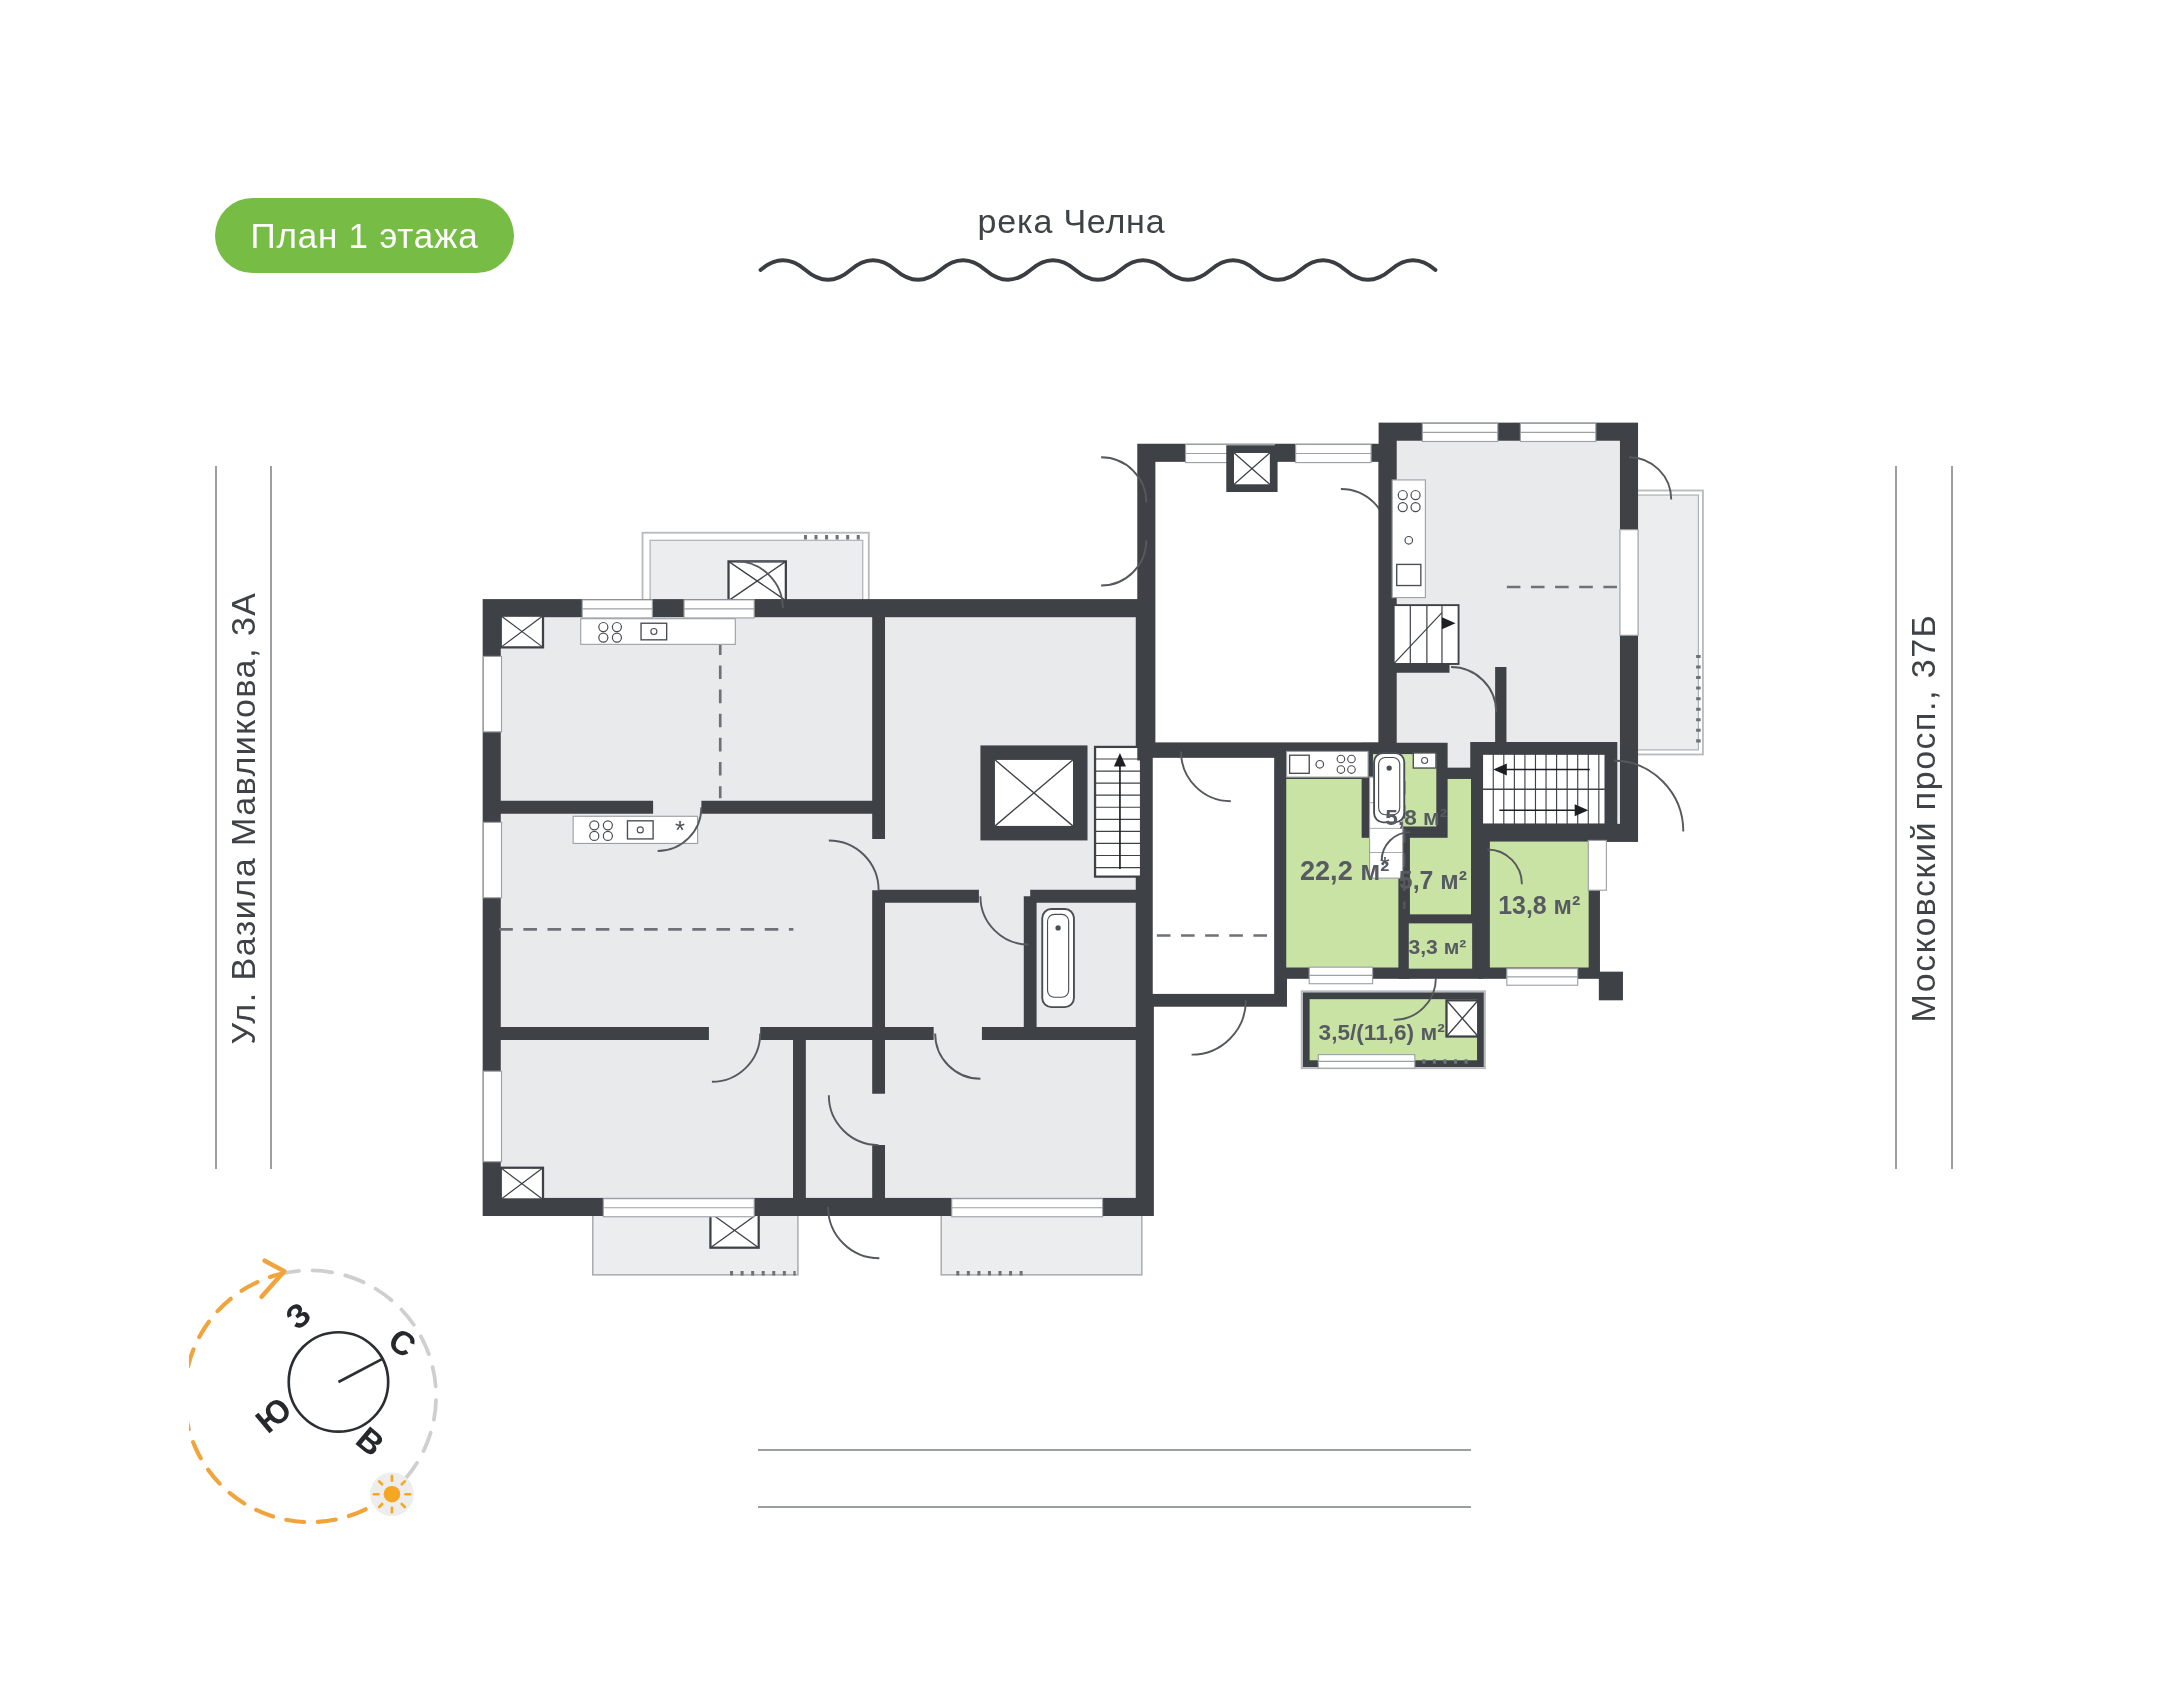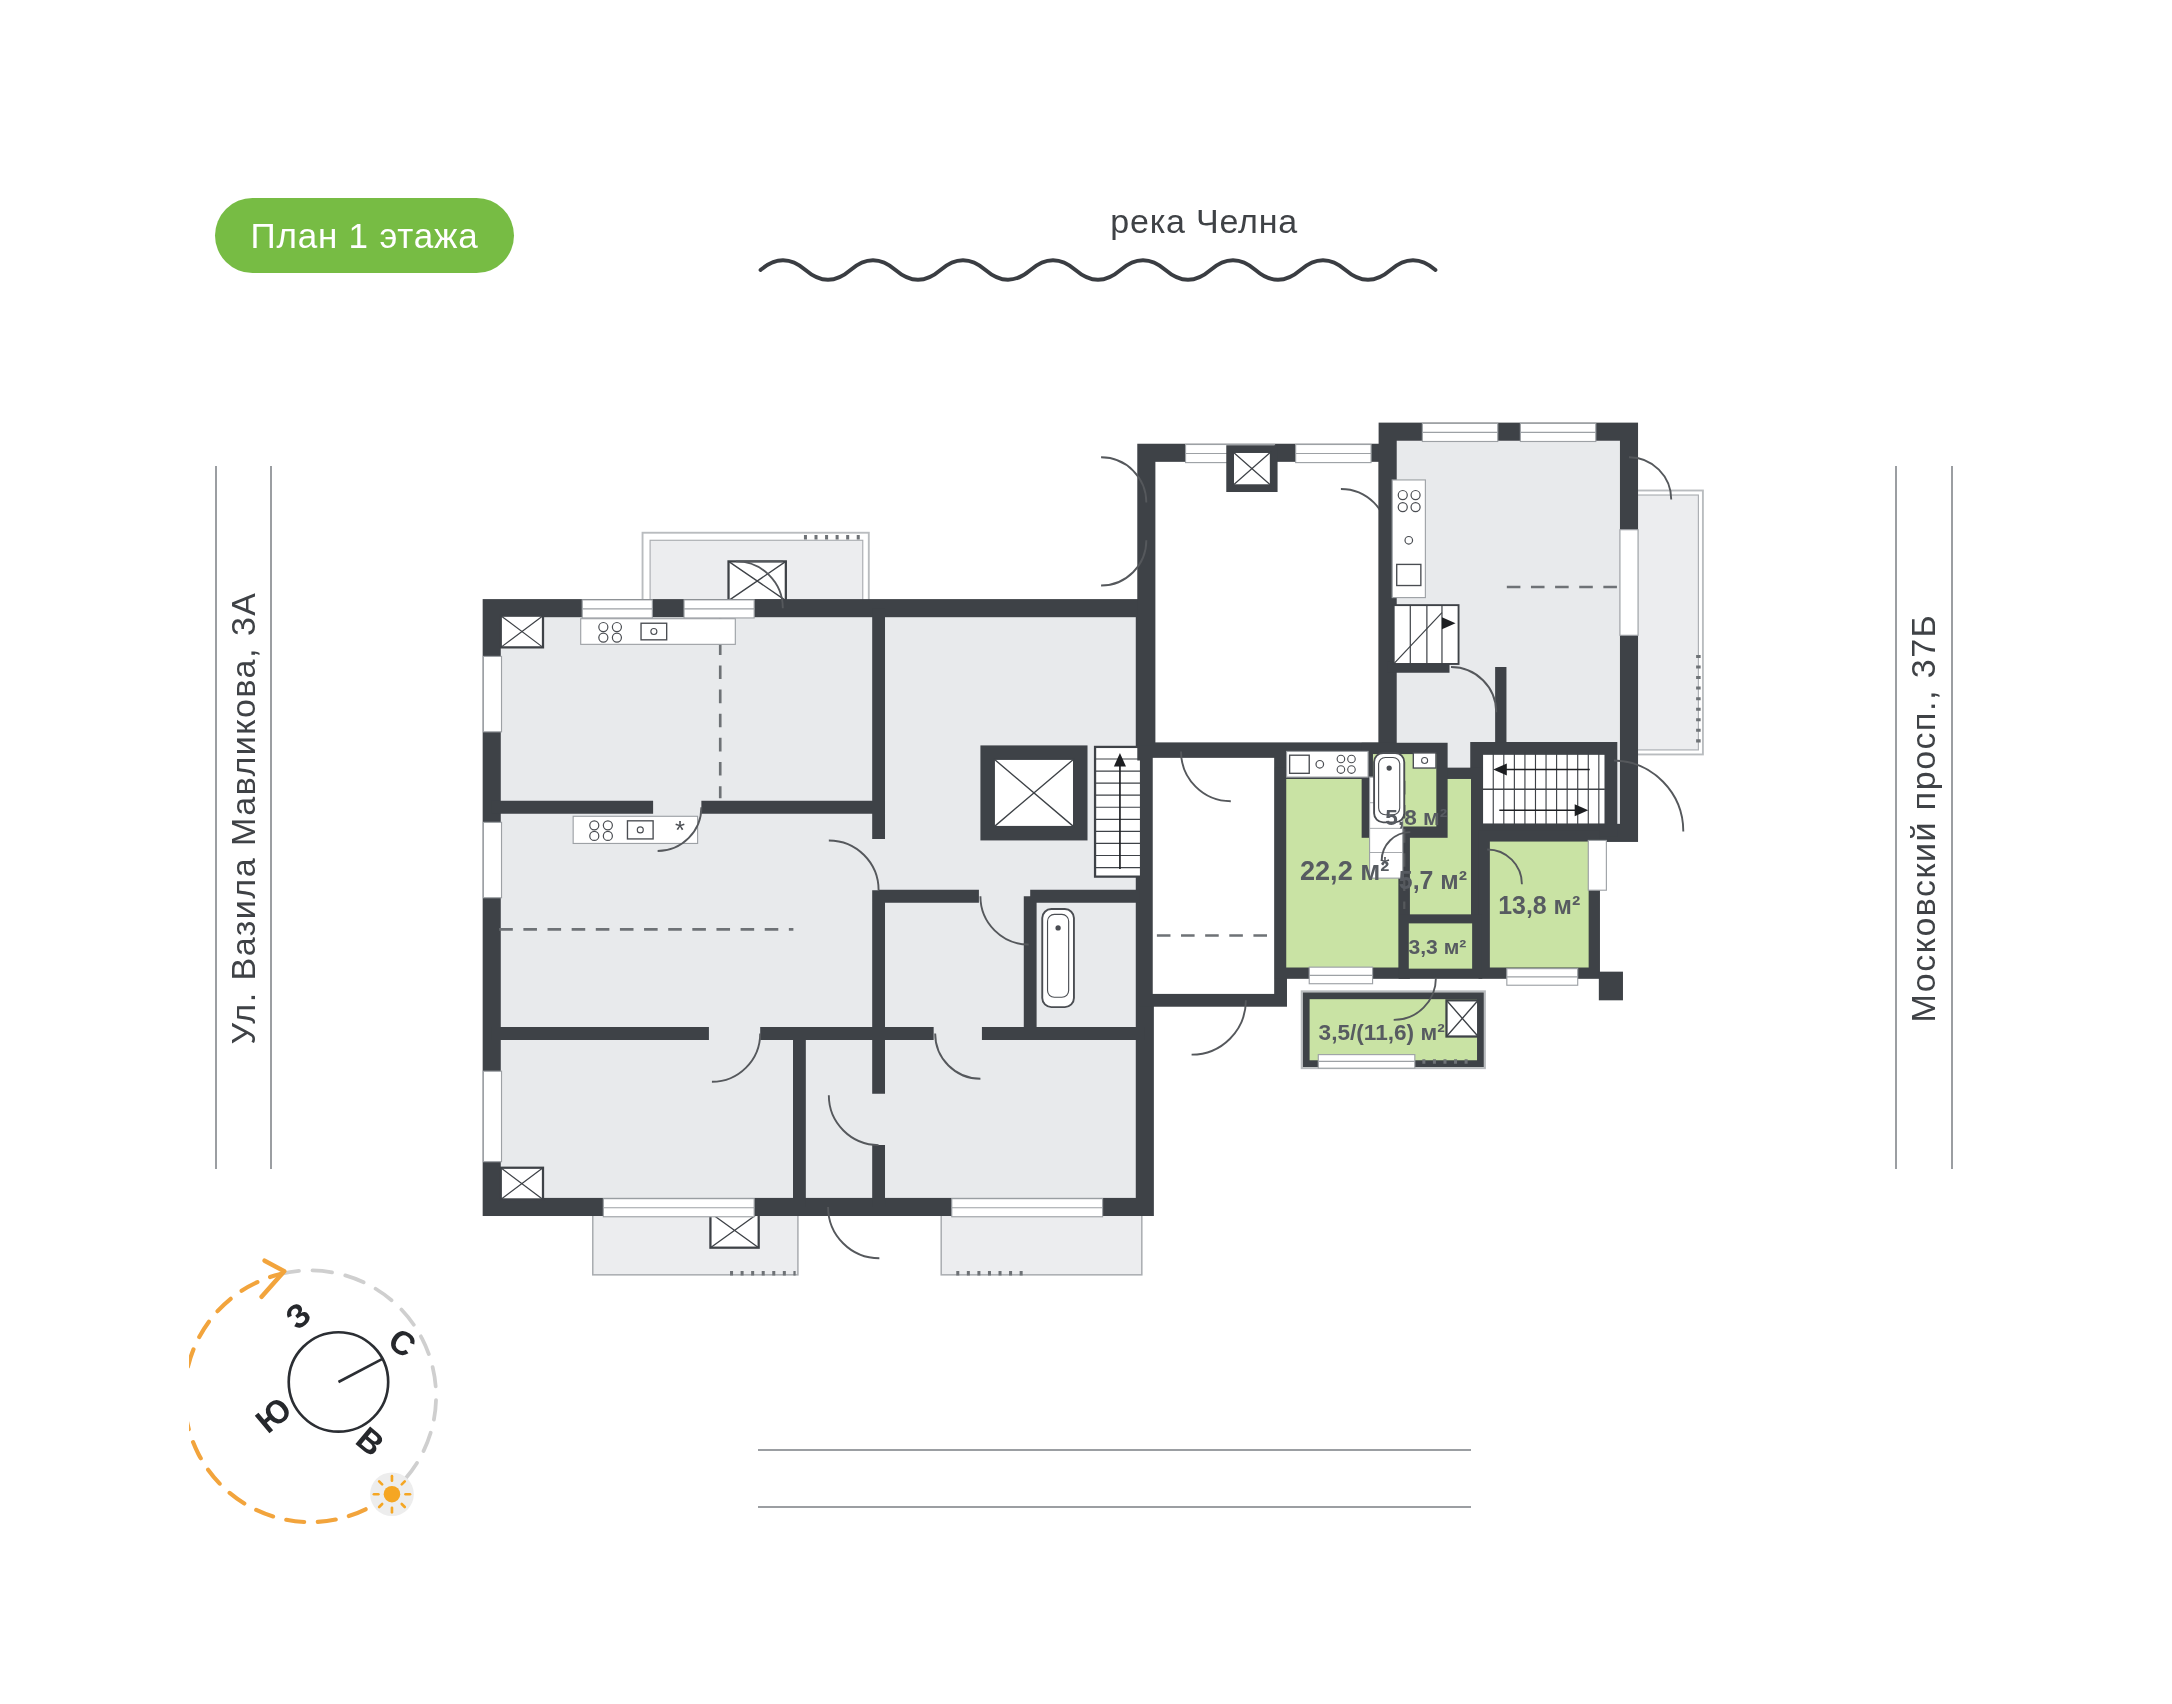--- a/index.html
+++ b/index.html
@@ -1,21 +1,21 @@
 <!DOCTYPE html>
 <html style="font-size:12px"><head>
 <meta charset="utf-8">
 <style>
   html,body{margin:0;padding:0;background:#ffffff;}
   #stage{position:relative;width:2172px;height:1705px;background:#ffffff;overflow:hidden;
          font-family:"Liberation Sans",sans-serif;padding-left:40px;}
   .badge{position:absolute;left:215px;top:198px;width:299px;height:75px;border-radius:39px;
          background:#77BC44;display:flex;align-items:center;justify-content:center;}
   .badge span{color:#ffffff;font-size:35px;letter-spacing:0.8px;}
-  .river-label{position:absolute;left:845px;top:202px;width:453px;text-align:right;
+  .river-label{position:absolute;left:845px;top:202px;width:453px;text-align:center;
          font-size:34px;color:#3F4246;letter-spacing:0.8px;}
   .yard-label{position:absolute;left:860px;top:1459px;width:453px;text-align:center;
          font-size:35px;color:#3F4246;letter-spacing:0.8px;}
   .hline{position:absolute;height:2.3px;background:#9B9EA2;}
   .vline{position:absolute;width:2.3px;background:#9B9EA2;}
   .street{position:absolute;white-space:nowrap;font-size:34px;color:#3F4246;letter-spacing:1.5px;
           transform:translate(-50%,-50%) rotate(-90deg);}
   svg{position:absolute;left:0;top:0;}
   text.area{font-family:"Liberation Sans",sans-serif;font-weight:700;fill:#575B61;}
   text.fixt{font-family:"Liberation Sans",sans-serif;fill:#4A4D52;}

